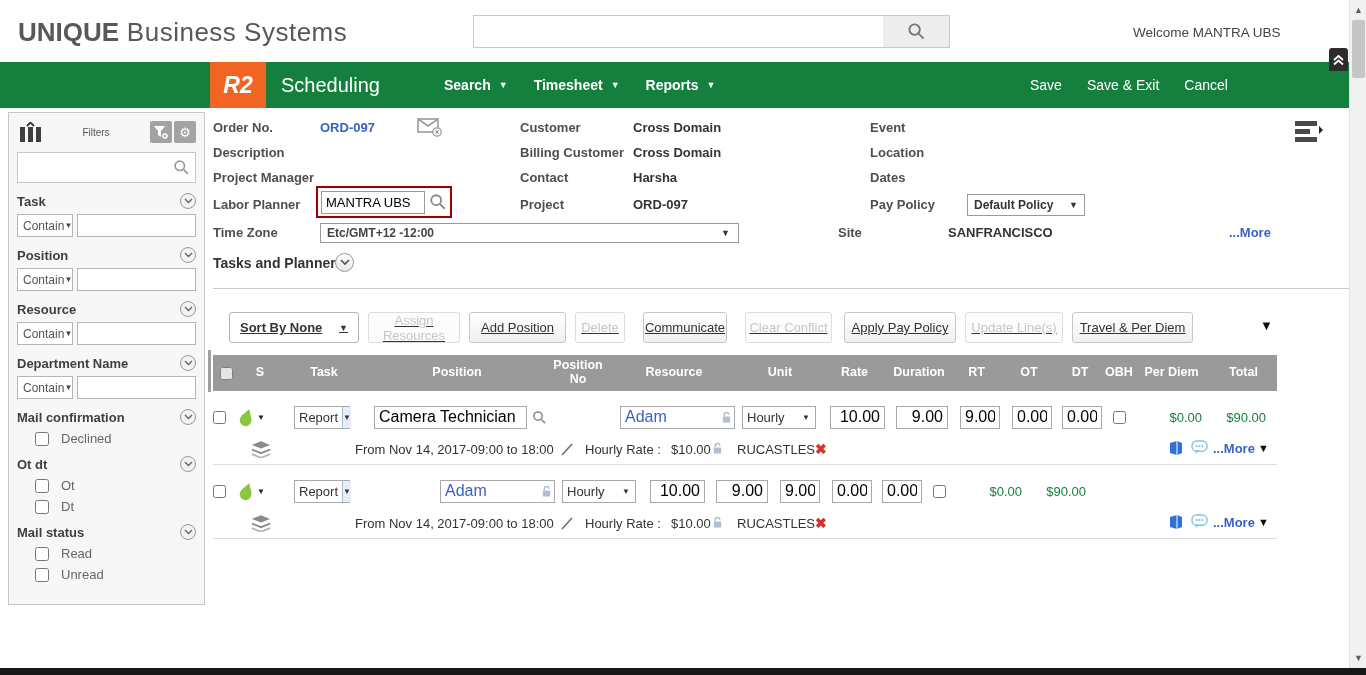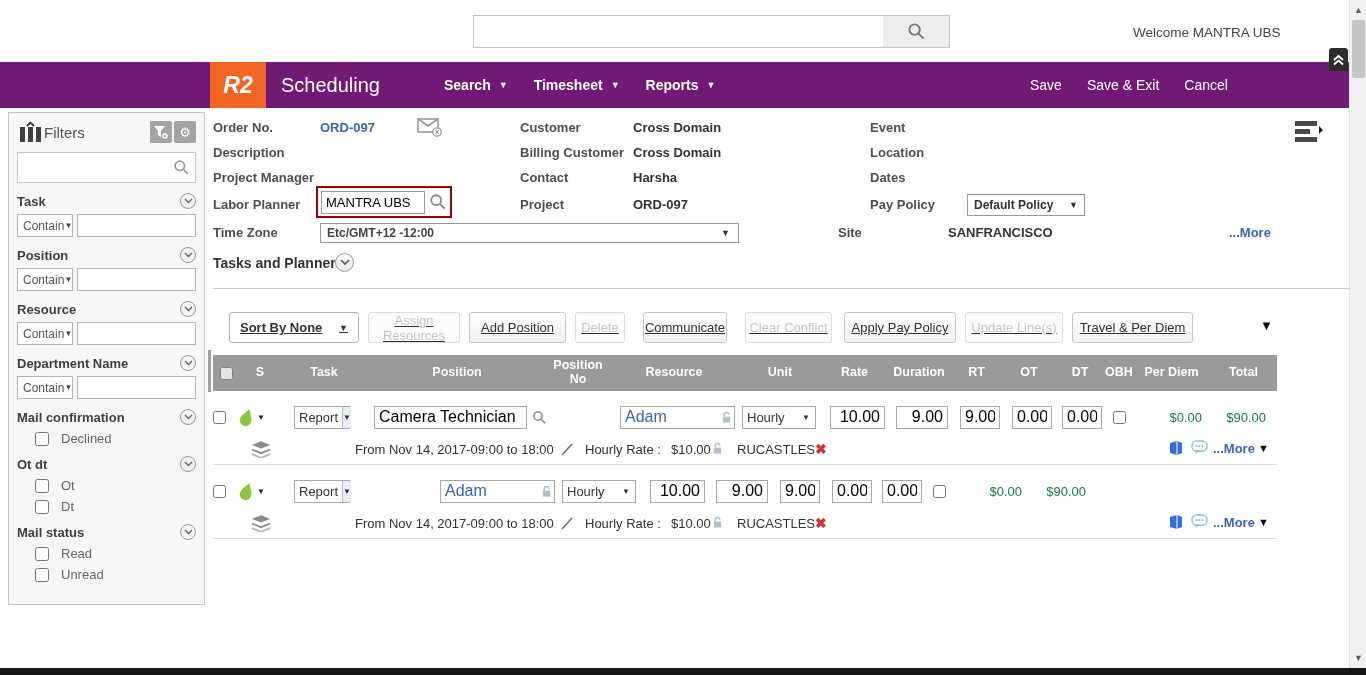--- a/index.html
+++ b/index.html
@@ -8,41 +8,41 @@
 
   
   .top-header { position:absolute; left:0; top:0; width:1366px; height:62px; background:#fff; }
   .logo { position:absolute; left:18px; top:17px; font-size:26px; color:#58585a; letter-spacing:.5px; }
   .logo b { font-weight:800; letter-spacing:0; }
   .top-search-input { position:absolute; left:473px; top:15px; width:411px; height:33px; border:1px solid #c8c8c8; padding:0 10px; font-size:14px; outline:none; }
   .top-search-btn { position:absolute; left:883px; top:15px; width:67px; height:33px; background:#ededed; border:1px solid #c8c8c8; border-left:none; display:flex; align-items:center; justify-content:center; cursor:pointer; }
   .welcome { position:absolute; left:1133px; top:25px; font-size:13.5px; color:#444; }
 
   
-  .navbar { position:absolute; left:0; top:62px; width:1366px; height:46px; background:#701a75; }
+  .navbar { position:absolute; left:0; top:62px; width:1366px; height:46px; background:#15803d; }
   .r2-badge { position:absolute; left:210px; top:0; width:56px; height:46px; background:#f26422; color:#fff; font-size:23px; font-weight:bold; display:flex; align-items:center; justify-content:center; font-style:italic; }
   .module-title { position:absolute; left:281px; top:0; height:46px; line-height:46px; color:#fff; font-size:20px; }
   .nav-menus { position:absolute; left:444px; top:0; height:46px; display:flex; align-items:center; gap:26px; }
   .nav-menu { color:#fff; font-size:14px; font-weight:bold; cursor:pointer; display:flex; align-items:center; }
   .nav-menu .dd { font-size:9px; margin-left:8px; }
   .nav-actions { position:absolute; left:1030px; top:0; height:46px; display:flex; align-items:center; gap:25px; }
   .nav-action { color:#fff; font-size:14px; font-weight:normal; cursor:pointer; }
   .collapse-tab { position:absolute; left:1329px; top:48px; width:19px; height:23px; background:#2e2c2b; border-radius:3px 3px 0 0; display:flex; align-items:center; justify-content:center; cursor:pointer; z-index:5; }
 
   
   .scrollbar { position:absolute; right:0; top:0; width:17px; height:668px; background:#f1f1f1; border-left:1px solid #e2e2e2; z-index:9; }
   .sb-arrow { position:absolute; left:0; width:17px; height:16px; color:#606060; font-size:9px; text-align:center; line-height:16px; cursor:pointer; }
   .sb-up { top:2px; } .sb-down { top:650px; }
   .sb-thumb { position:absolute; left:2px; top:20px; width:13px; height:58px; background:#c6c6c6; border-radius:2px; cursor:pointer; }
   .bottom-strip { position:absolute; left:0; bottom:0; width:1366px; height:7px; background:#171717; }
 
   
   .sidebar { position:absolute; left:8px; top:112px; width:197px; height:493px; background:#f7f7f7; border:1px solid #c6c6c6; padding:6px 8px 8px 8px; }
   .sb-head { display:flex; align-items:center; height:26px; }
-  .sb-title { flex:1; font-size:15px; color:#555; }
+  .sb-title { flex:1; text-align:center; font-size:10px; color:#555; }
   .sb-iconbtn { width:22px; height:22px; background:#a3a3a3; border-radius:2px; margin-left:2px; display:flex; align-items:center; justify-content:center; color:#fff; font-size:13px; cursor:pointer; }
   .sb-search { position:relative; margin-top:7px; }
   .sb-search input { width:100%; height:31px; border:1px solid #c6c6c6; padding:0 26px 0 8px; font-size:13px; outline:none; }
   .sb-search .mag { position:absolute; right:6px; top:7px; }
   .sb-section { margin-top:10px; display:flex; align-items:center; }
   .sb-section .lbl { flex:1; font-size:13px; font-weight:bold; color:#3f3f3f; }
   .chev-circle { width:16px; height:16px; border:1px solid #999; border-radius:50%; display:flex; align-items:center; justify-content:center; cursor:pointer; background:#f2f2f2; }
   .sb-filter-row { display:flex; margin-top:5px; gap:4px; }
   .mini-sel { width:56px; height:23px; border:1px solid #b5b5b5; background:#fff; font-size:12px; color:#555; display:flex; align-items:center; padding:0 3px 0 5px; cursor:pointer; }
   .mini-sel .arr { margin-left:auto; font-size:8px; color:#444; }
@@ -102,20 +102,21 @@
   .mini-scroll { position:absolute; left:208px; top:350px; width:3px; height:42px; background:#9f9f9f; }
 
   .mag, .icon-svg { display:inline-block; }
   .red-x { color:#d9312a; font-size:14px; font-weight:bold; cursor:pointer; }
   .caret-black { font-size:11px; color:#111; }
 </style>
 </head>
 <body>
 
 <div class="top-header">
+  <div class="logo"><b>UNIQUE</b> <span>Business Systems</span></div>
   <input class="top-search-input" type="text" style="">
   <div class="top-search-btn">
     <svg class="mag" width="19" height="19" viewBox="0 0 20 20">
         <circle cx="8" cy="8" r="5.5" fill="none" stroke="#777" stroke-width="2"></circle>
         <line x1="12.3" y1="12.3" x2="17.5" y2="17.5" stroke="#777" stroke-width="2"></line>
       </svg>
   </div>
   <div class="welcome">Welcome MANTRA UBS</div>
 </div>
 

